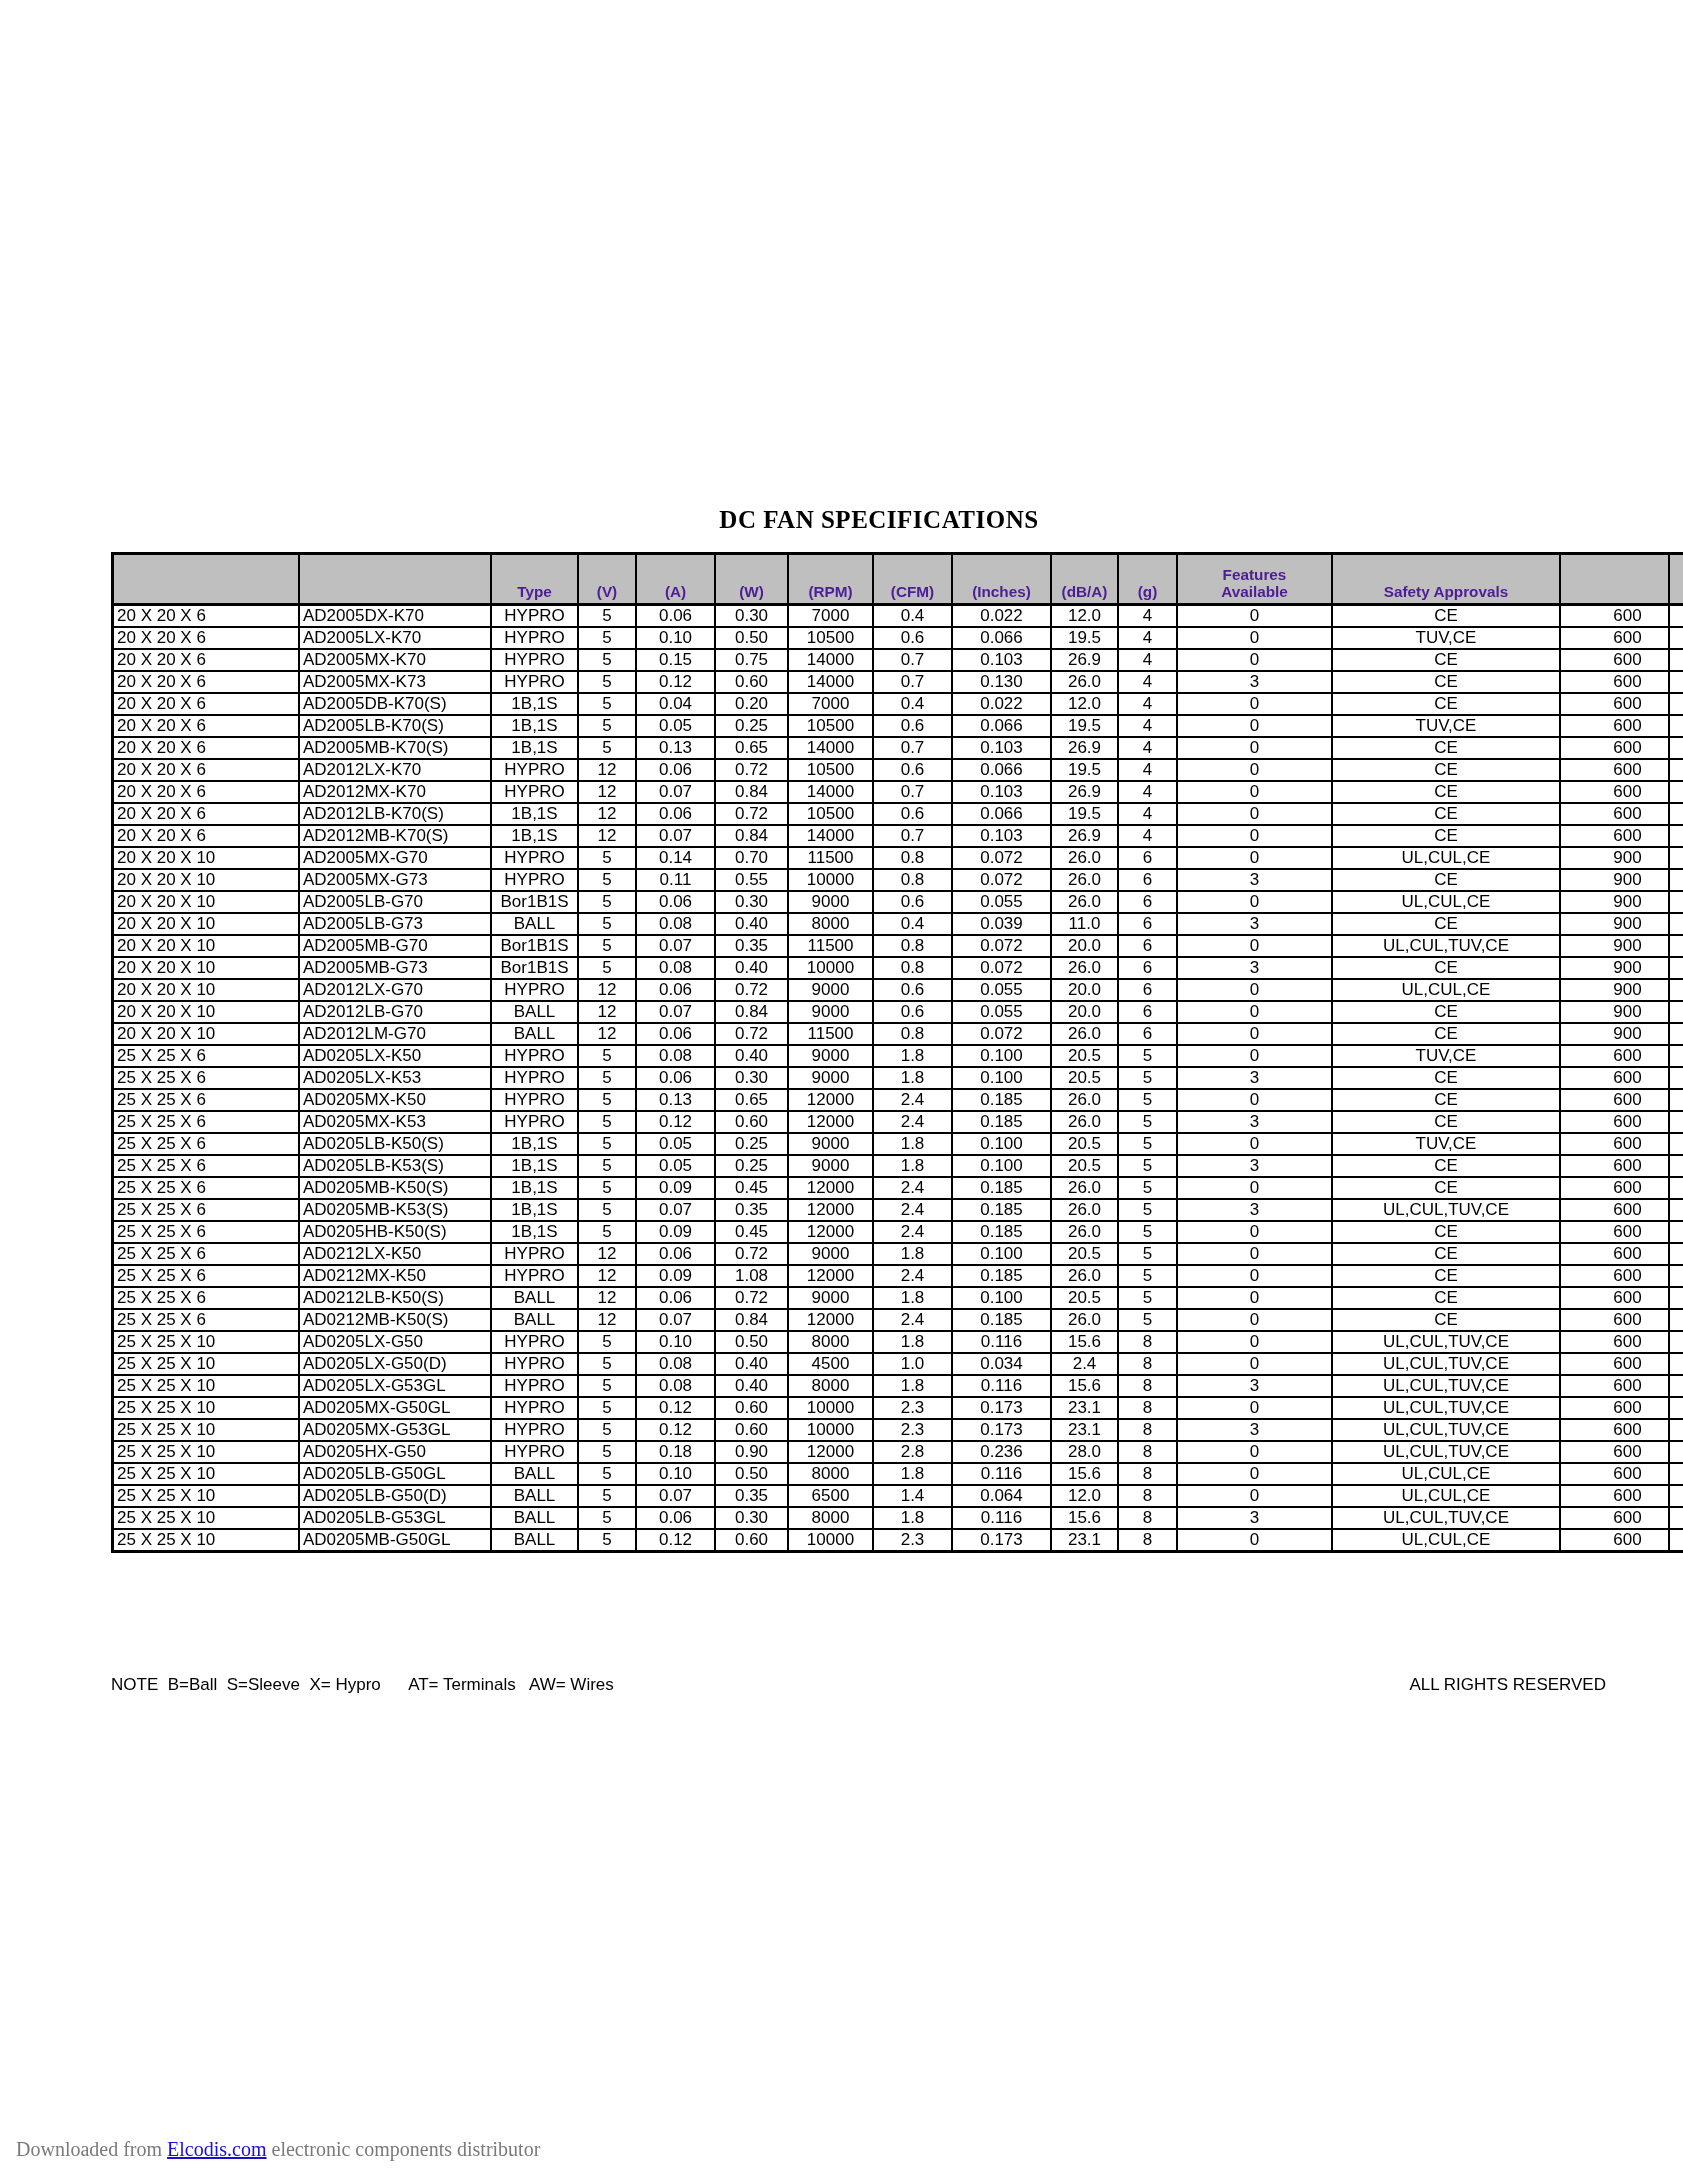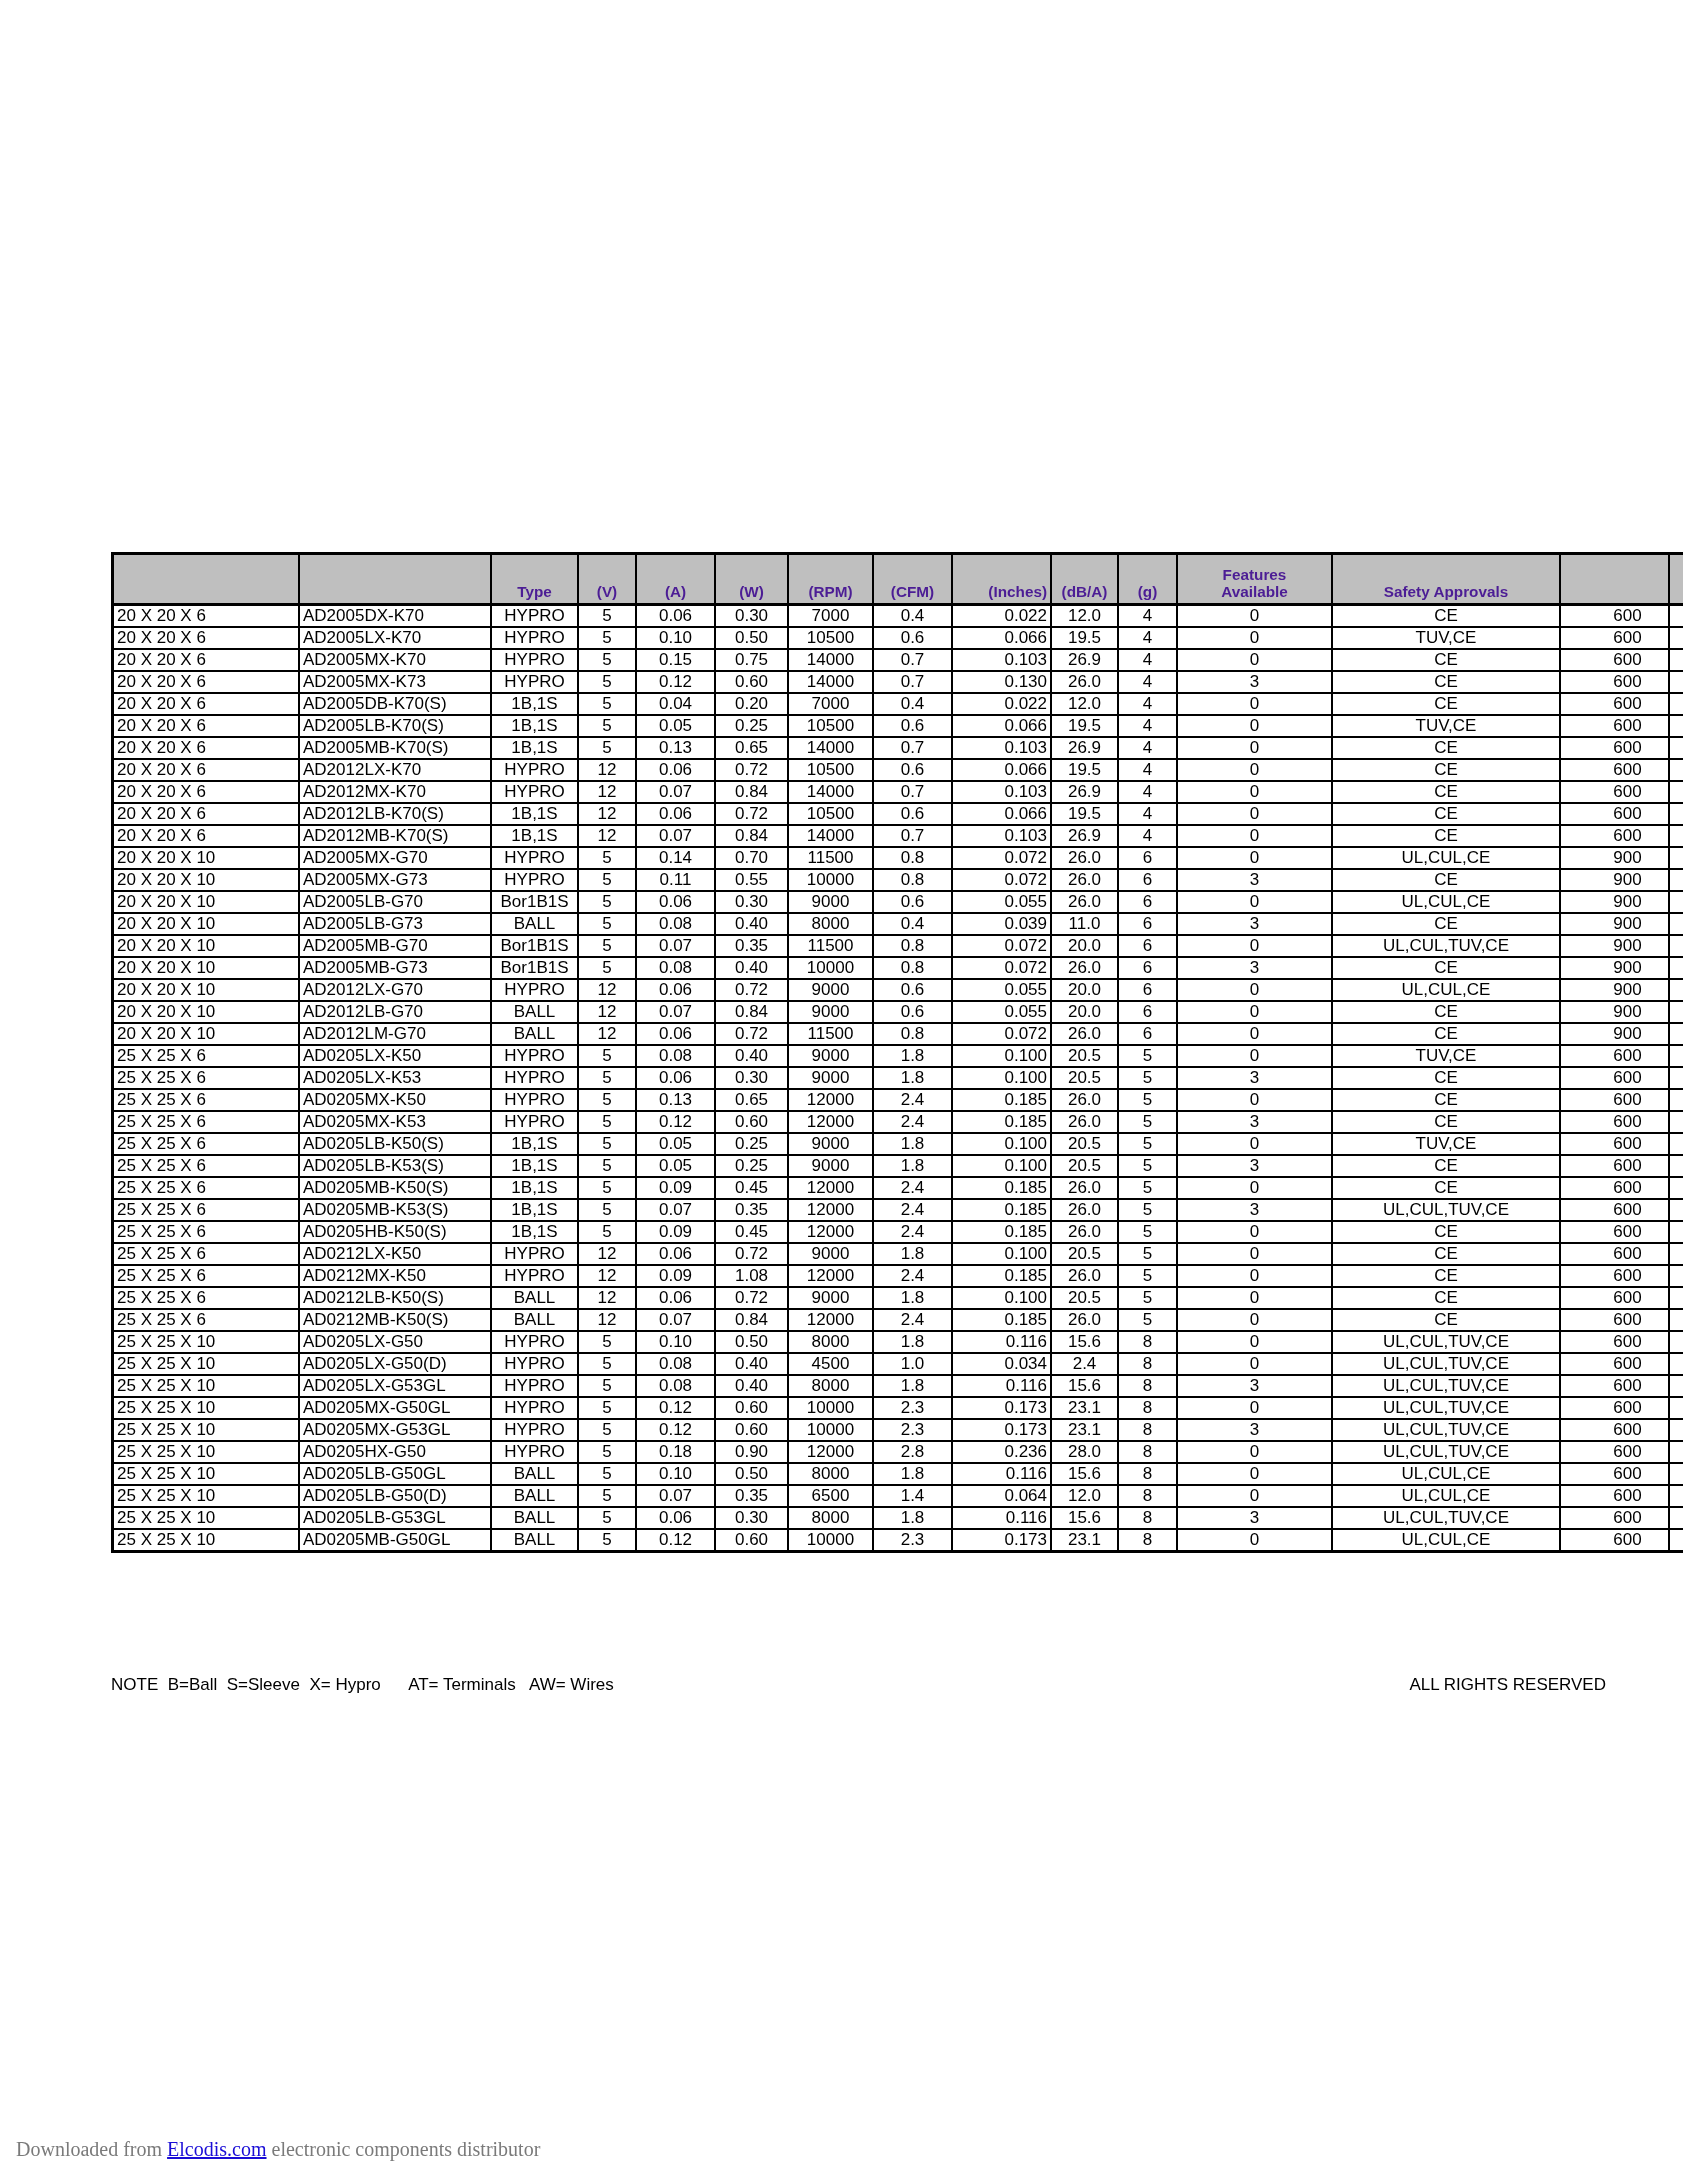--- a/index.html
+++ b/index.html
@@ -59,21 +59,21 @@
     vertical-align:middle;
   }
   table.spec .c0{width:178px;text-align:left;margin-top:16px;}
   table.spec .c1{width:184px;text-align:left;}
   table.spec .c2{width:79px;}
   table.spec .c3{width:50px;}
   table.spec .c4{width:71px;}
   table.spec .c5{width:65px;}
   table.spec .c6{width:77px;}
   table.spec .c7{width:71px;}
-  table.spec .c8{width:91px;text-align:right;}
+  table.spec .c8{width:91px;}
   table.spec .c9{width:59px;}
   table.spec .c10{width:51px;}
   table.spec .c11{width:147px;}
   table.spec .c12{width:220px;}
   table.spec .c13{width:75px;padding-left:29px;}
   table.spec .c14{width:111px;}
   table.spec thead th.c0, table.spec thead th.c1{text-align:left;}
   .noteline{
     position:absolute;
     left:111px;
@@ -98,20 +98,21 @@
     color:#1a0dd6;
     text-decoration:underline;
     cursor:pointer;
   }
 </style>
 </head>
 <body>
 
 <div id="canvas">
 
+  <div class="title">DC FAN SPECIFICATIONS</div>
 
   <table class="spec">
     <thead>
       <tr>
           <th class="c0"></th>
           <th class="c1"></th>
           <th class="c2">Type</th>
           <th class="c3">(V)</th>
           <th class="c4">(A)</th>
           <th class="c5">(W)</th>

